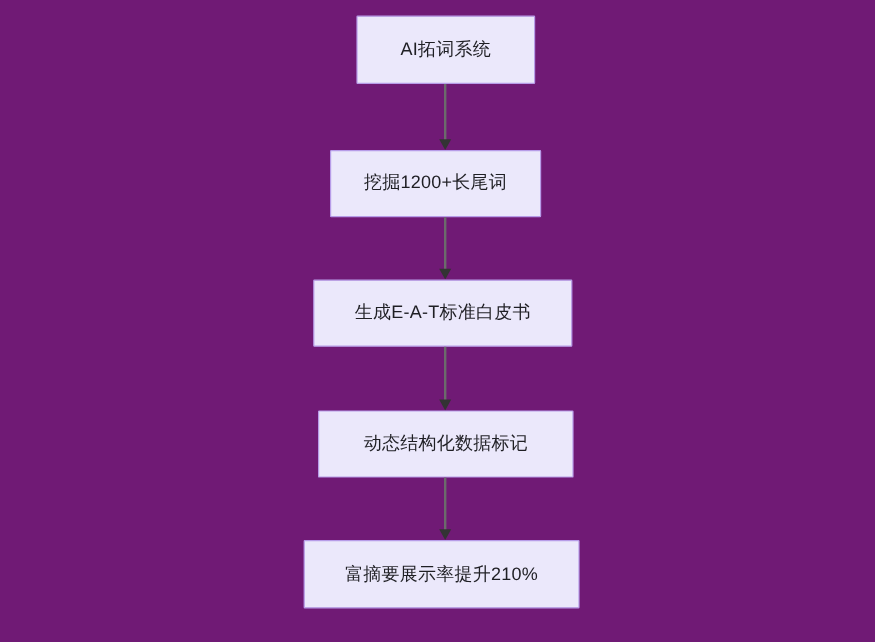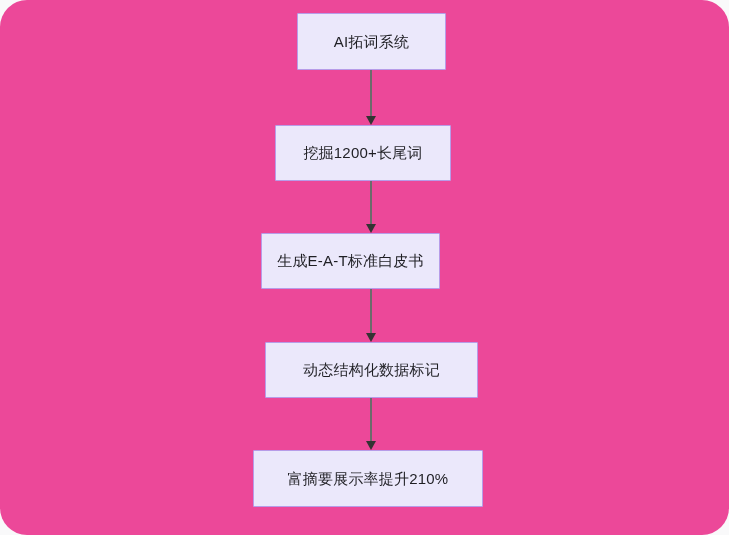--- a/index.html
+++ b/index.html
@@ -10,22 +10,21 @@
     width: 729px;
     height: 535px;
     background: #f9f9fa;
     font-family: "Liberation Sans", "DejaVu Sans", sans-serif;
     overflow: hidden;
   }
   #flowchart-canvas {
     position: relative;
     width: 729px;
     height: 535px;
-    background: #ec4899;
-    border-radius: 27px;
+    background: #701a75;
   }
   .node {
     position: absolute;
     box-sizing: border-box;
     background: #ebe8fb;
     border: 1.6px solid #b79ce8;
     border-radius: 1px;
     display: flex;
     align-items: center;
     justify-content: center;
@@ -54,21 +53,21 @@
     width: 0;
     height: 0;
     border-left: 5.5px solid transparent;
     border-right: 5.5px solid transparent;
     border-top: 9px solid #333333;
     left: -4.5px;
   }
   
   #node-1 { left: 297px; top: 13px;  width: 149px; height: 57px; }
   #node-2 { left: 275px; top: 125px; width: 176px; height: 56px; text-align: center; }
-  #node-3 { left: 261px; top: 233px; width: 179px; height: 56px; align-items: center; }
+  #node-3 { left: 261px; top: 233px; width: 216px; height: 56px; align-items: center; }
   #node-4 { left: 265px; top: 342px; width: 213px; height: 56px; }
   #node-5 { left: 253px; top: 450px; width: 230px; height: 57px; }
   
   #edge-1 { left: 370px; top: 70px;  height: 55px; }
   #edge-2 { left: 370px; top: 181px; height: 52px; }
   #edge-3 { left: 370px; top: 289px; height: 53px; }
   #edge-4 { left: 370px; top: 398px; height: 52px; }
   .edge .edge-line { height: calc(100% - 8px); }
   .edge .edge-arrow { bottom: 0px; }
 </style>

